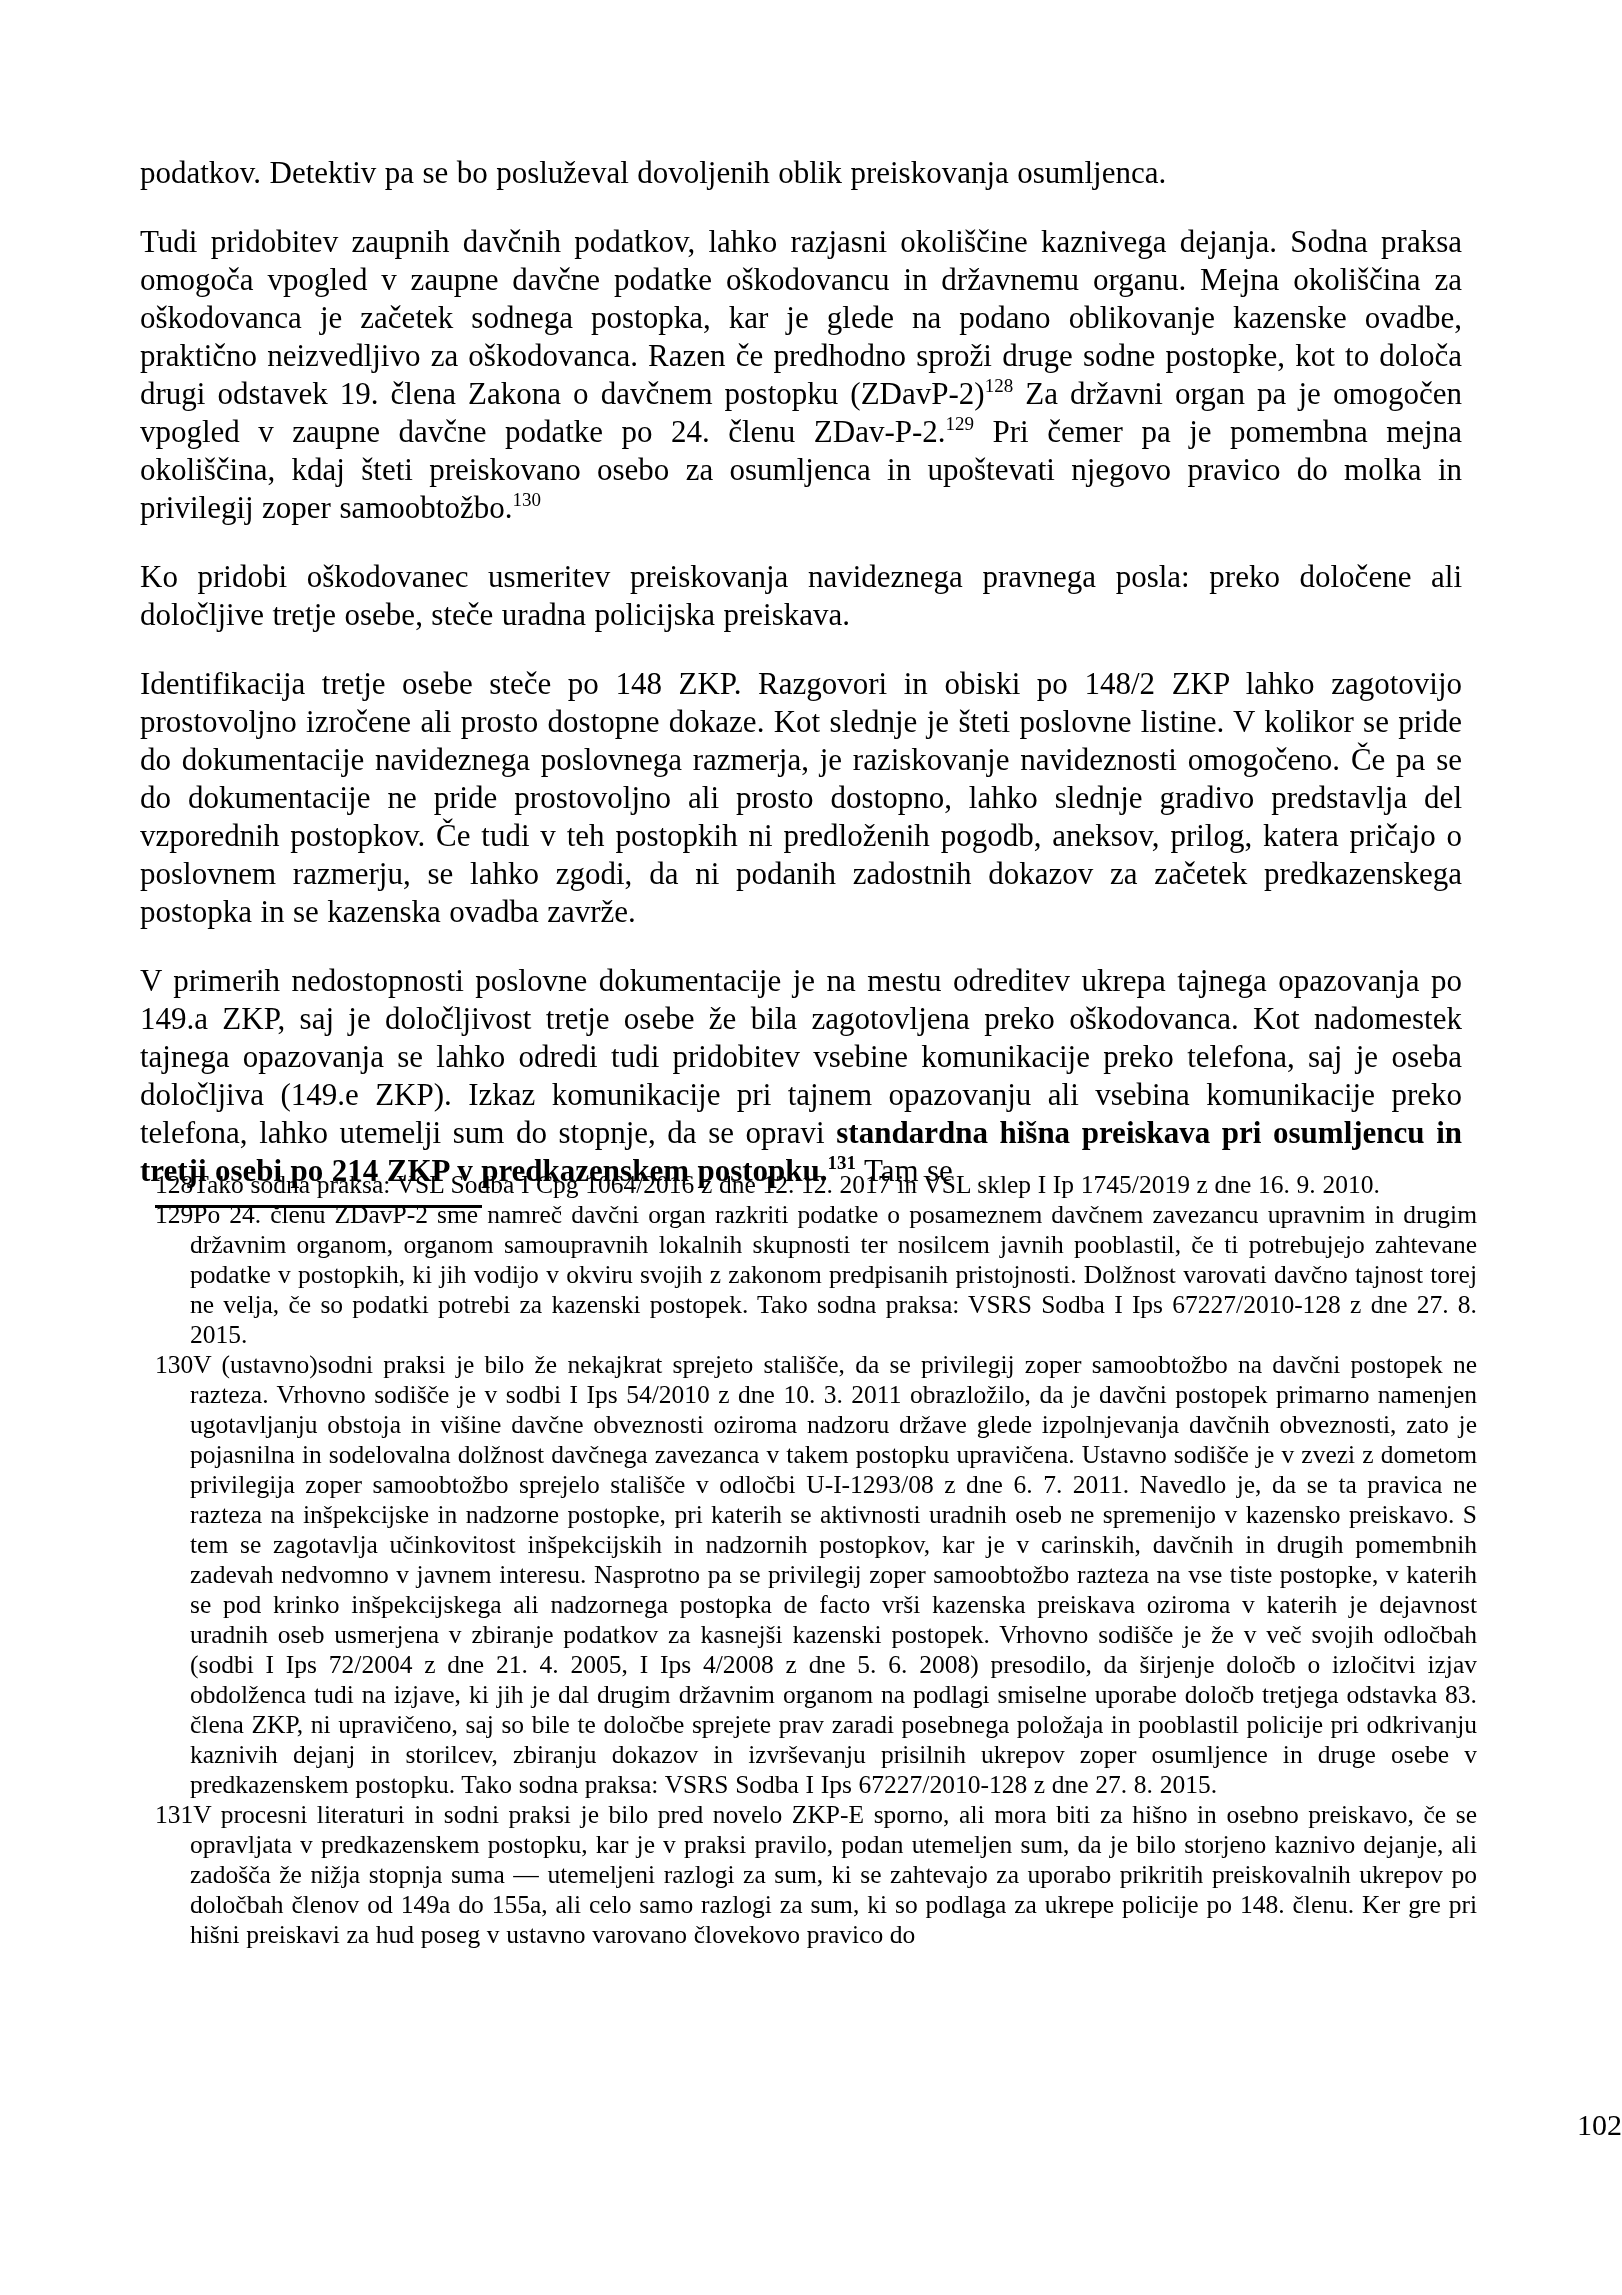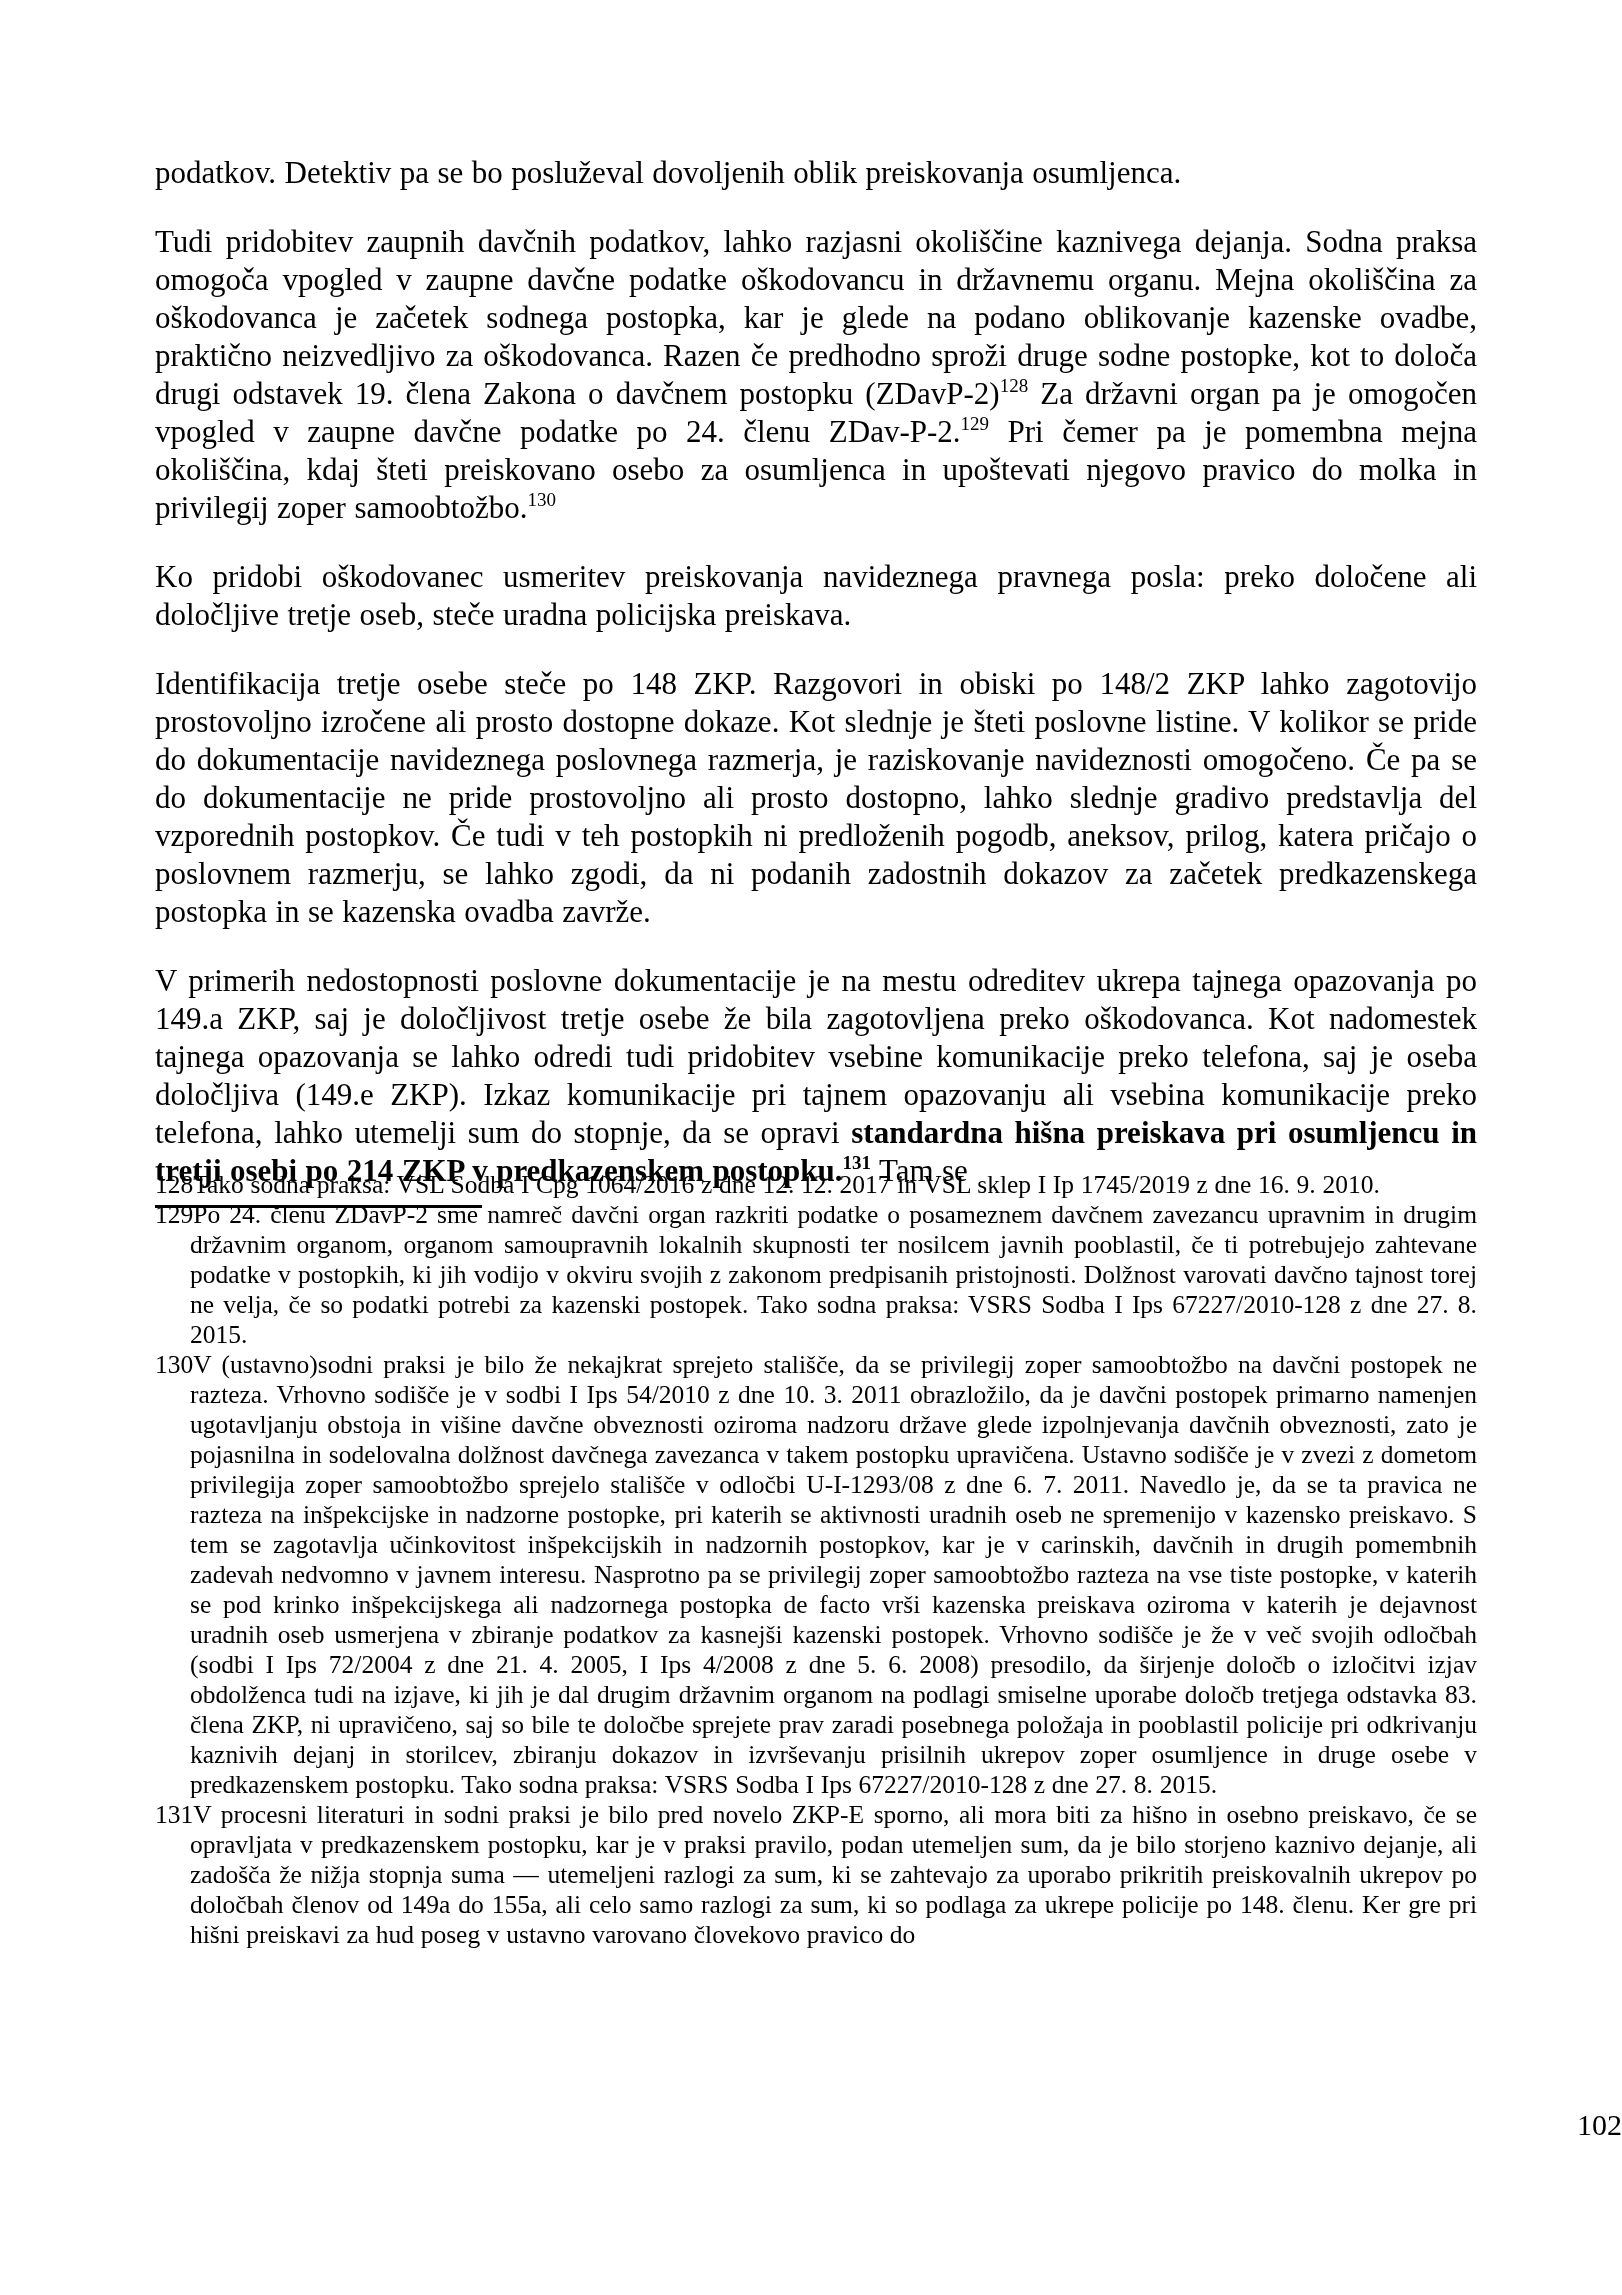--- a/index.html
+++ b/index.html
@@ -12,21 +12,21 @@
     position: relative;
     width: 1622px;
     height: 2295px;
     background: #ffffff;
     color: #000000;
     font-family: "Liberation Serif", "DejaVu Serif", serif;
     overflow: hidden;
   }
   .content {
     position: absolute;
-    left: 155px;
+    left: 140px;
     top: 154px;
     width: 1322px;
   }
   p.body {
     margin: 0 0 31px 0;
     font-size: 31px;
     line-height: 38px;
     text-align: justify;
     word-spacing: 0.7px;
   }
@@ -77,21 +77,21 @@
   }
 </style>
 </head>
 <body>
 
 <div class="page">
 
   <div class="content">
     <p class="body"><span>podatkov. Detektiv pa se bo posluževal dovoljenih oblik preiskovanja osumljenca.</span></p>
     <p class="body"><span>Tudi pridobitev zaupnih davčnih podatkov, lahko razjasni okoliščine kaznivega dejanja. Sodna praksa omogoča vpogled v zaupne davčne podatke oškodovancu in državnemu organu. Mejna okoliščina za oškodovanca je začetek sodnega postopka, kar je glede na podano oblikovanje kazenske ovadbe, praktično neizvedljivo za oškodovanca. Razen če predhodno sproži druge sodne postopke, kot to določa drugi odstavek 19. člena Zakona o davčnem postopku (ZDavP-2)</span><sup class="fnref">128</sup><span> Za državni organ pa je omogočen vpogled v zaupne davčne podatke po 24. členu ZDav-P-2.</span><sup class="fnref">129</sup><span> Pri čemer pa je pomembna mejna okoliščina, kdaj šteti preiskovano osebo za osumljenca in upoštevati njegovo pravico do molka in privilegij zoper samoobtožbo.</span><sup class="fnref">130</sup></p>
-    <p class="body"><span>Ko pridobi oškodovanec usmeritev preiskovanja navideznega pravnega posla: preko določene ali določljive tretje oseb, steče uradna policijska preiskava.</span></p>
+    <p class="body"><span>Ko pridobi oškodovanec usmeritev preiskovanja navideznega pravnega posla: preko določene ali določljive tretje osebe, steče uradna policijska preiskava.</span></p>
     <p class="body"><span>Identifikacija tretje osebe steče po 148 ZKP. Razgovori in obiski po 148/2 ZKP lahko zagotovijo prostovoljno izročene ali prosto dostopne dokaze. Kot slednje je šteti poslovne listine. V kolikor se pride do dokumentacije navideznega poslovnega razmerja, je raziskovanje navideznosti omogočeno. Če pa se do dokumentacije ne pride prostovoljno ali prosto dostopno, lahko slednje gradivo predstavlja del vzporednih postopkov. Če tudi v teh postopkih ni predloženih pogodb, aneksov, prilog, katera pričajo o poslovnem razmerju, se lahko zgodi, da ni podanih zadostnih dokazov za začetek predkazenskega postopka in se kazenska ovadba zavrže.</span></p>
     <p class="body"><span>V primerih nedostopnosti poslovne dokumentacije je na mestu odreditev ukrepa tajnega opazovanja po 149.a ZKP, saj je določljivost tretje osebe že bila zagotovljena preko oškodovanca. Kot nadomestek tajnega opazovanja se lahko odredi tudi pridobitev vsebine komunikacije preko telefona, saj je oseba določljiva (149.e ZKP). Izkaz komunikacije pri tajnem opazovanju ali vsebina komunikacije preko telefona, lahko utemelji sum do stopnje, da se opravi </span><span class="b">standardna hišna preiskava pri osumljencu in tretji osebi po 214 ZKP v predkazenskem postopku.</span><sup class="fnref b">131</sup><span> Tam se</span></p>
   </div>
 
   <div class="fn-sep"></div>
 
   <div class="footnotes">
     <p class="footnote">
       <span class="fn-num">128</span><span>Tako sodna praksa: VSL Sodba I Cpg 1064/2016 z dne 12. 12. 2017 in VSL sklep I Ip 1745/2019 z dne 16. 9. 2010.</span>
     </p>

